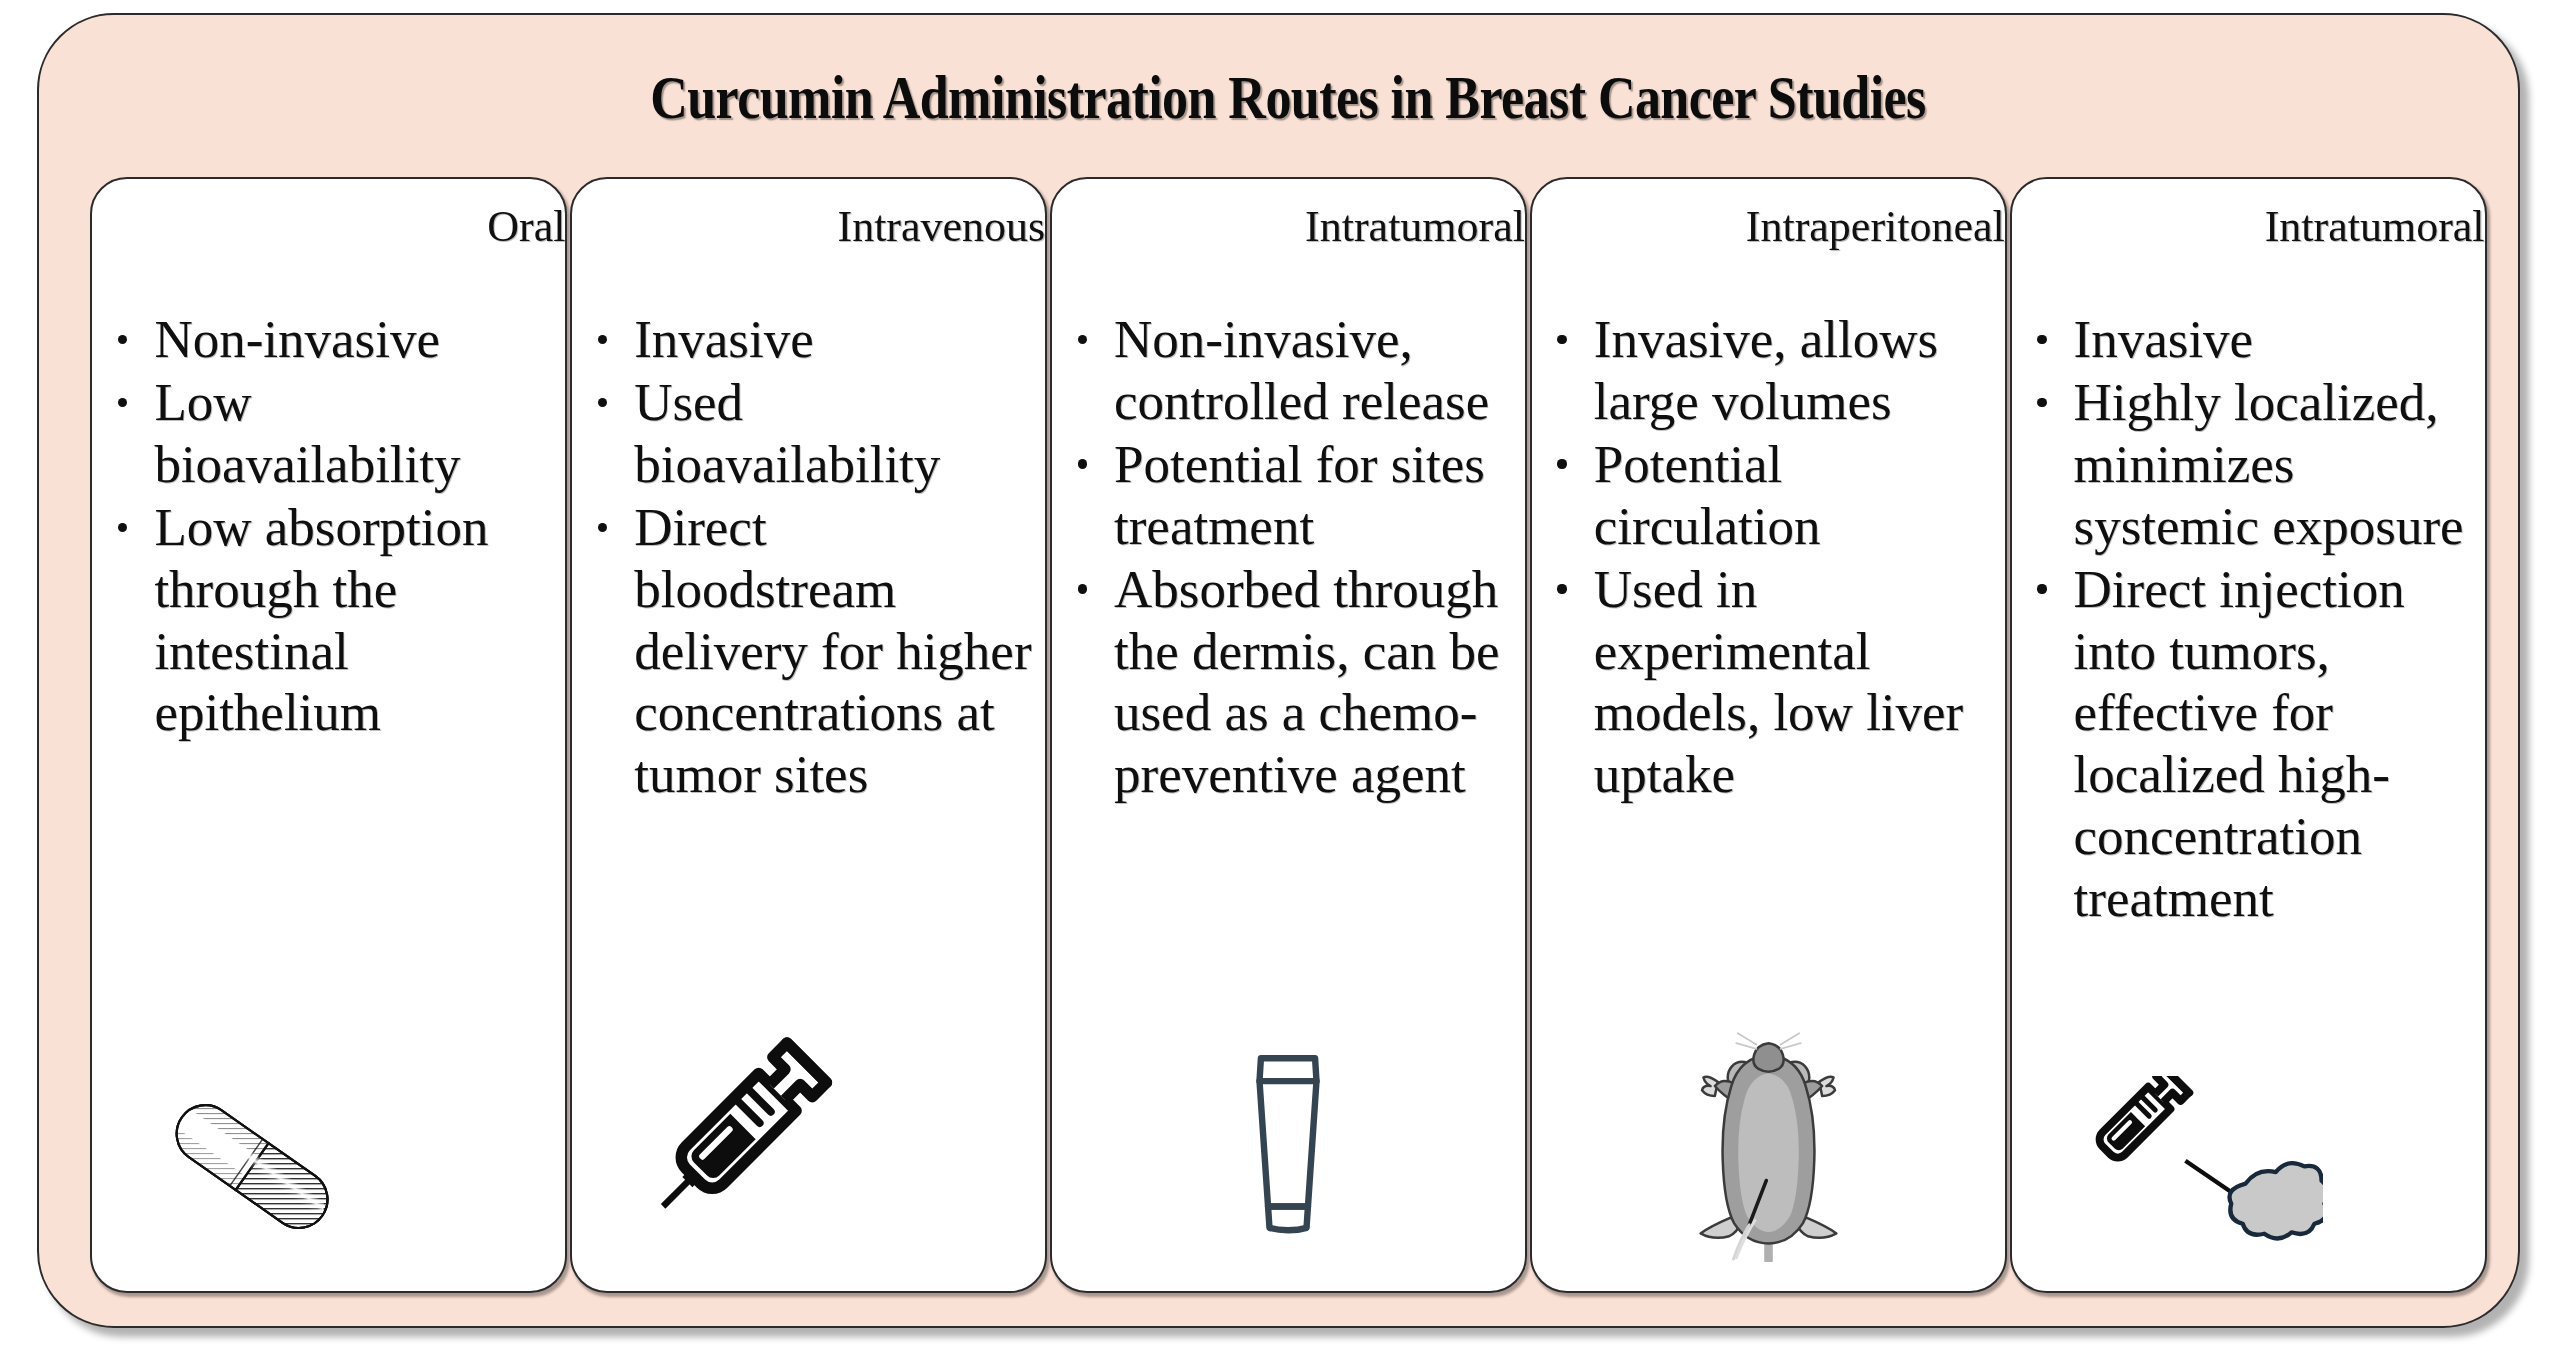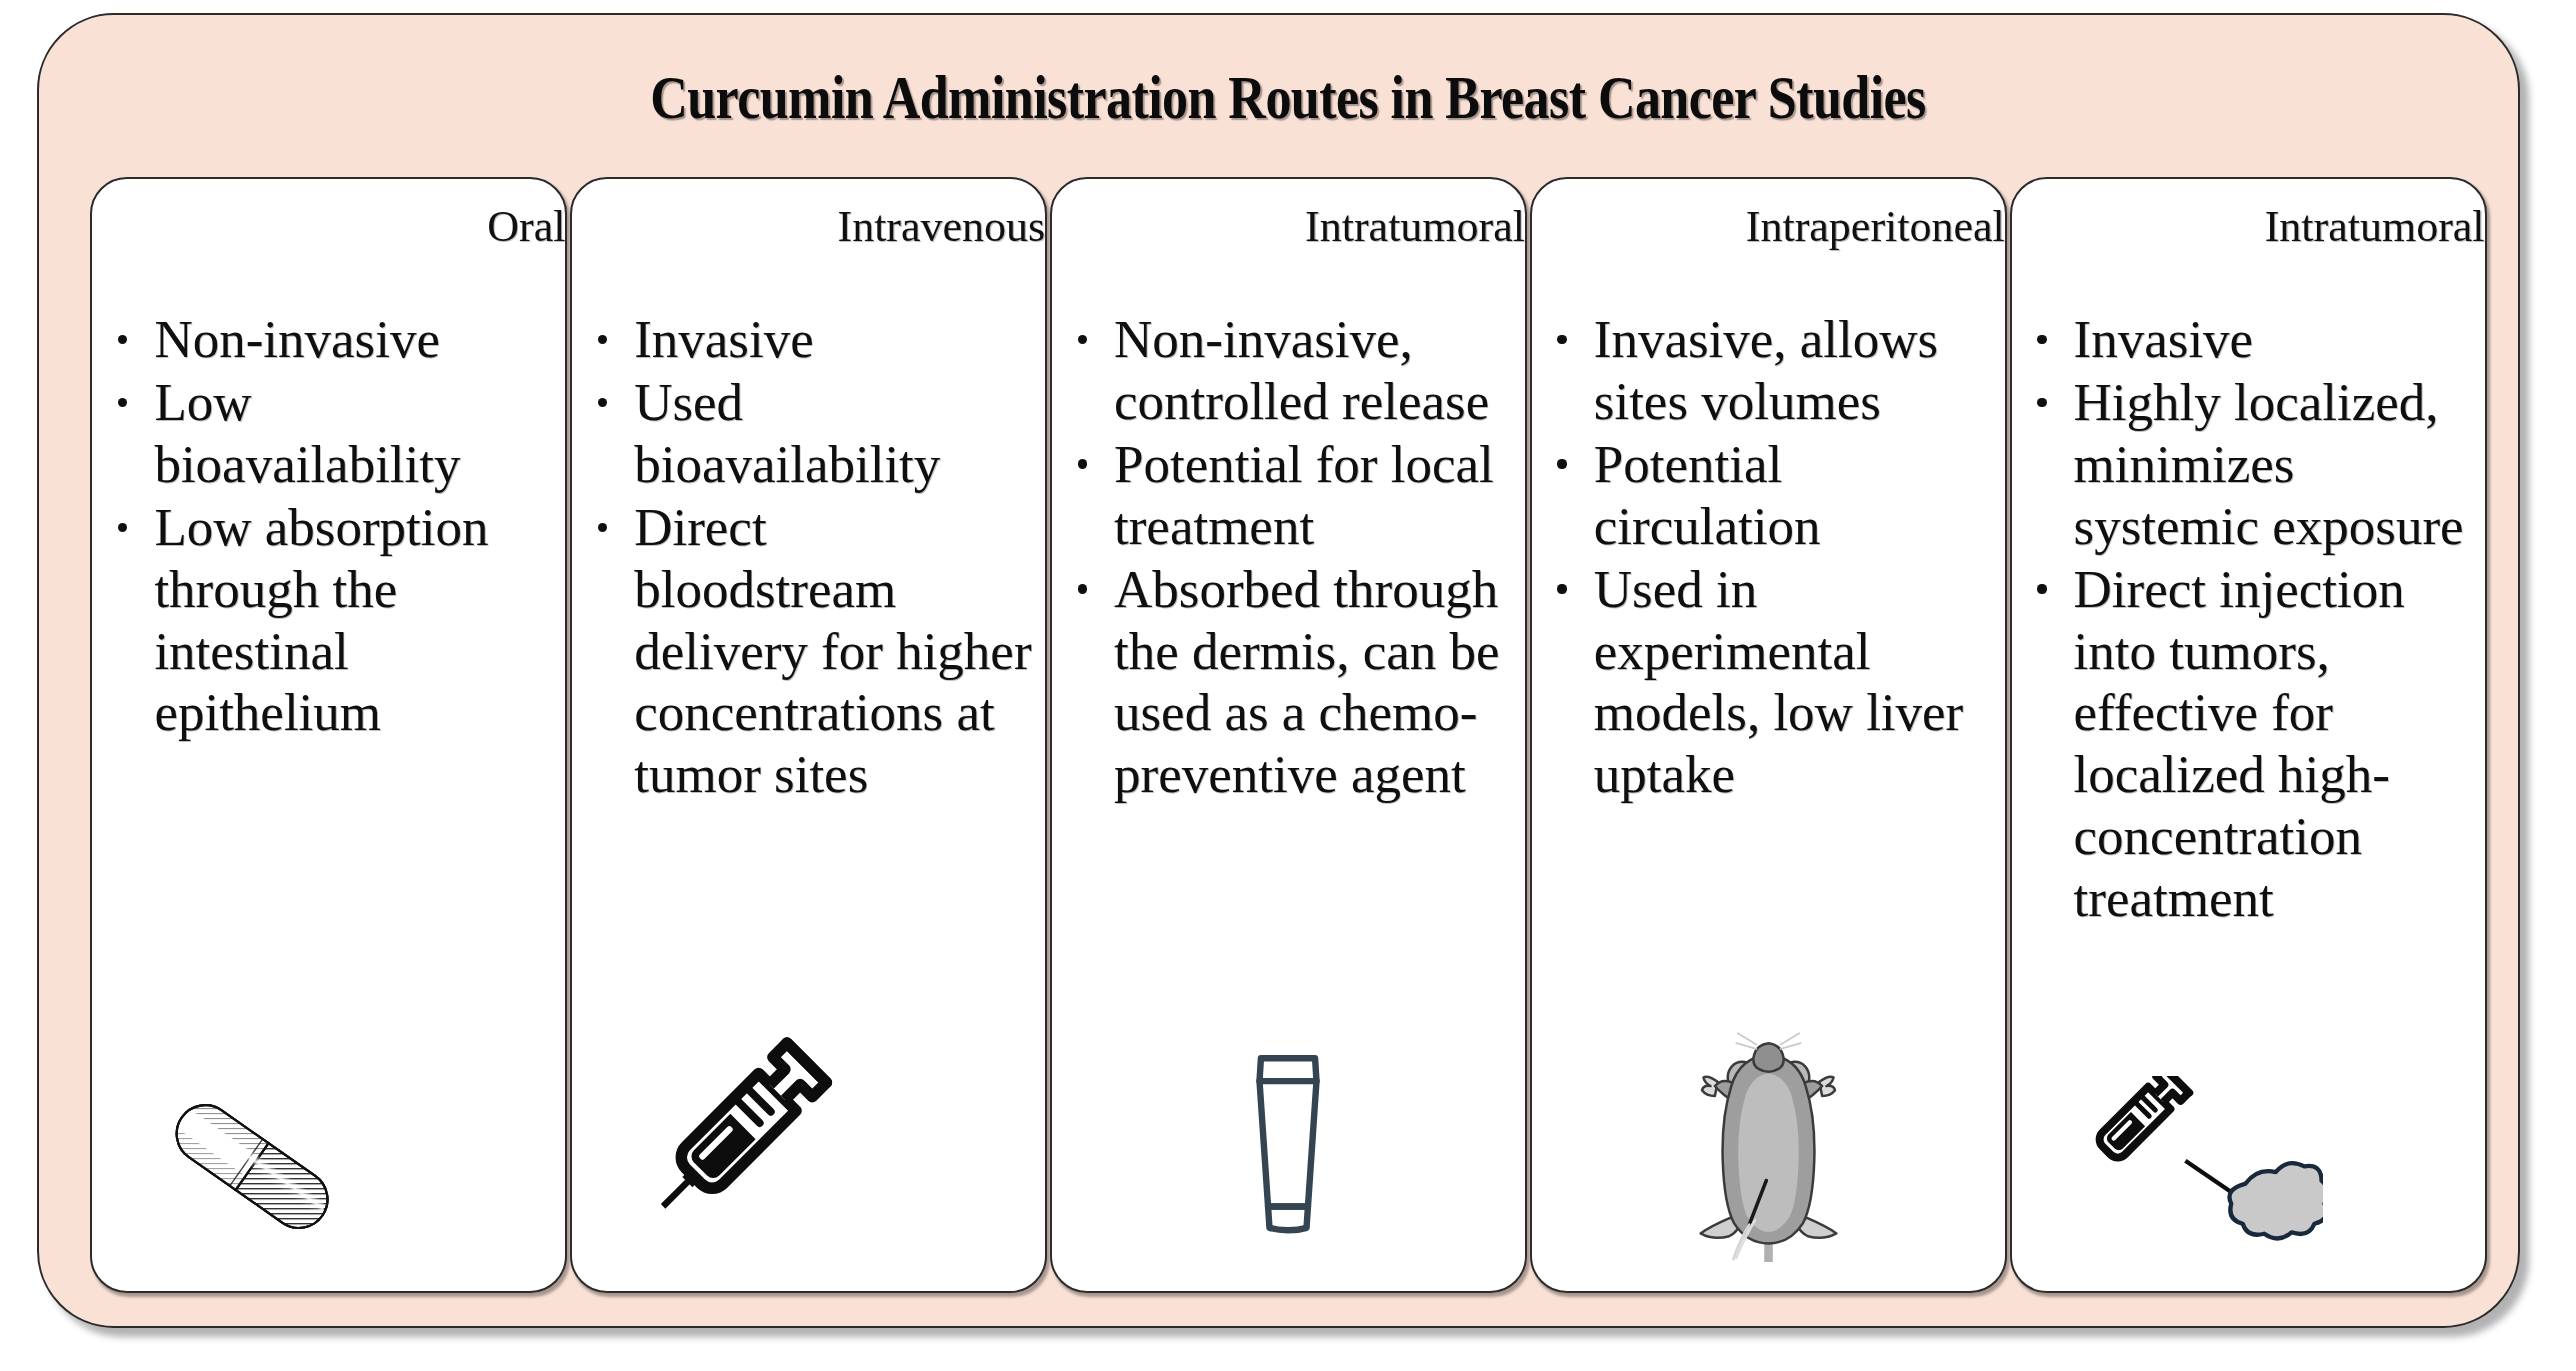--- a/index.html
+++ b/index.html
@@ -237,21 +237,21 @@
             </svg>
           </span>
         </div>
       </div>
     </div>
 
     <div class="card">
       <div class="card-header">Intratumoral</div>
       <ul class="bullets">
         <li><span class="bullet-dot"></span><span>Non-invasive, controlled release</span></li>
-        <li><span class="bullet-dot"></span><span> Potential for local treatment</span></li>
+        <li><span class="bullet-dot"></span><span> Potential for sites treatment</span></li>
         <li><span class="bullet-dot"></span><span>Absorbed through the dermis, can be used as a chemo-preventive agent</span></li>
       </ul>
       <div class="icon-wrap">
         <div class="icon-slot">
           <span>
             <svg width="114" height="193" viewBox="0 0 160 270">
               <g fill="none" stroke="#354451" stroke-width="9" stroke-linejoin="round" stroke-linecap="round">
 
                 <path d="M42 14 H118 L120 46 H40 Z"></path>
 
@@ -261,21 +261,21 @@
               </g>
             </svg>
           </span>
         </div>
       </div>
     </div>
 
     <div class="card">
       <div class="card-header">Intraperitoneal</div>
       <ul class="bullets">
-        <li><span class="bullet-dot"></span><span>Invasive, allows sites volumes</span></li>
+        <li><span class="bullet-dot"></span><span>Invasive, allows large volumes</span></li>
         <li><span class="bullet-dot"></span><span>Potential circulation</span></li>
         <li><span class="bullet-dot"></span><span>Used in experimental models, low liver uptake</span></li>
       </ul>
       <div class="icon-wrap">
         <div class="icon-slot" style="height:215px; bottom:29px;">
           <span>
             <svg width="165" height="236" viewBox="0 0 230 330">
               <g stroke="#3b3b3b" stroke-width="3.5" stroke-linejoin="round" stroke-linecap="round">
 
                 <path d="M115 292 v36" stroke="#b0b0b0" stroke-width="12"></path>

